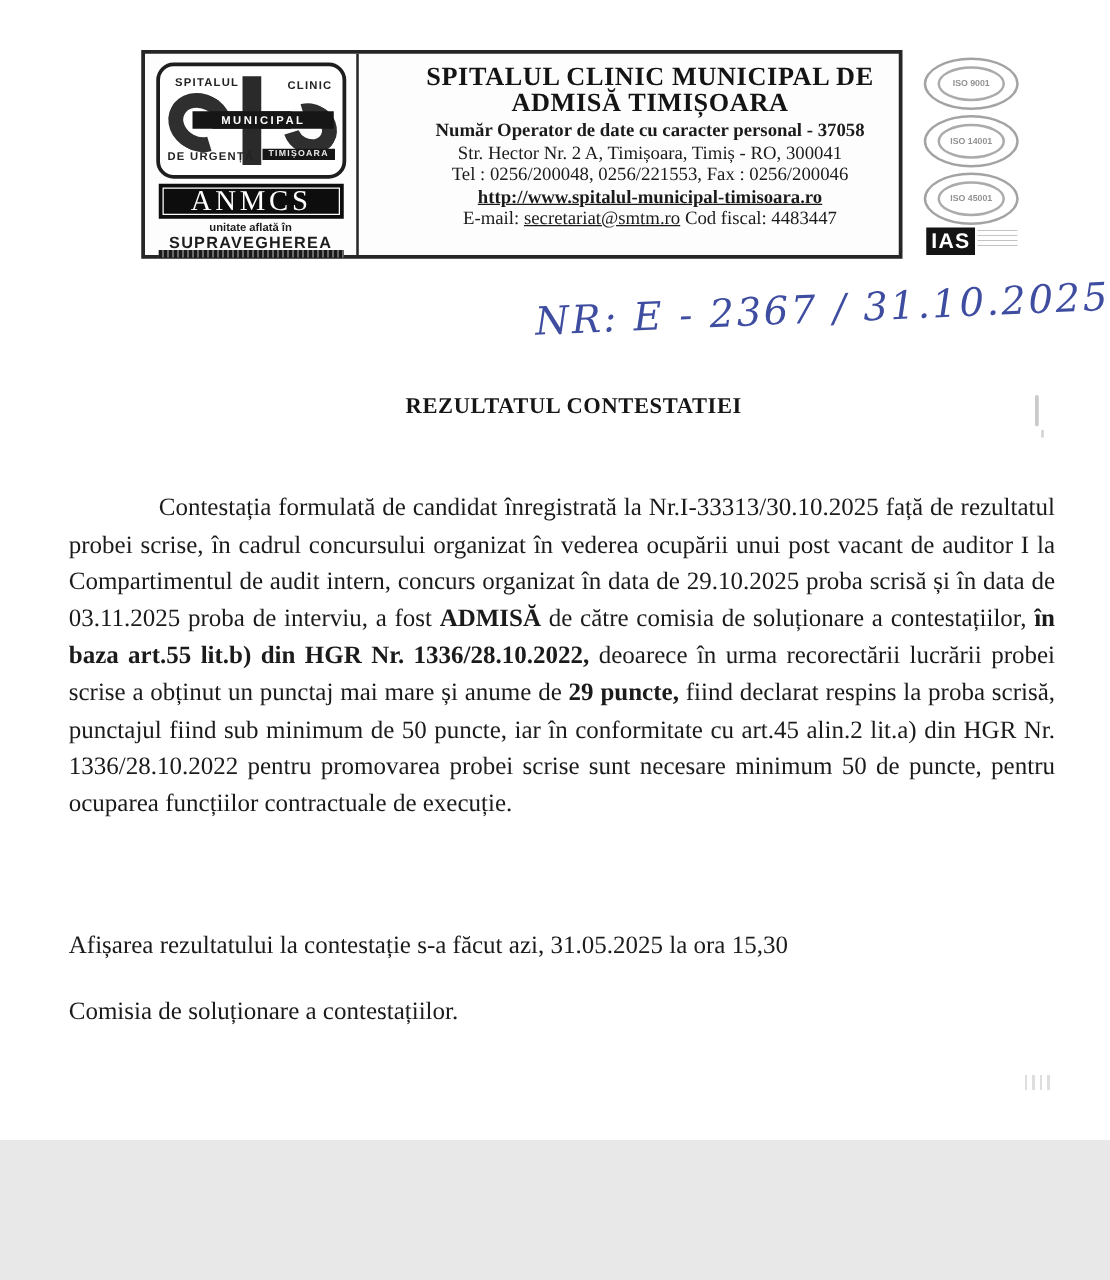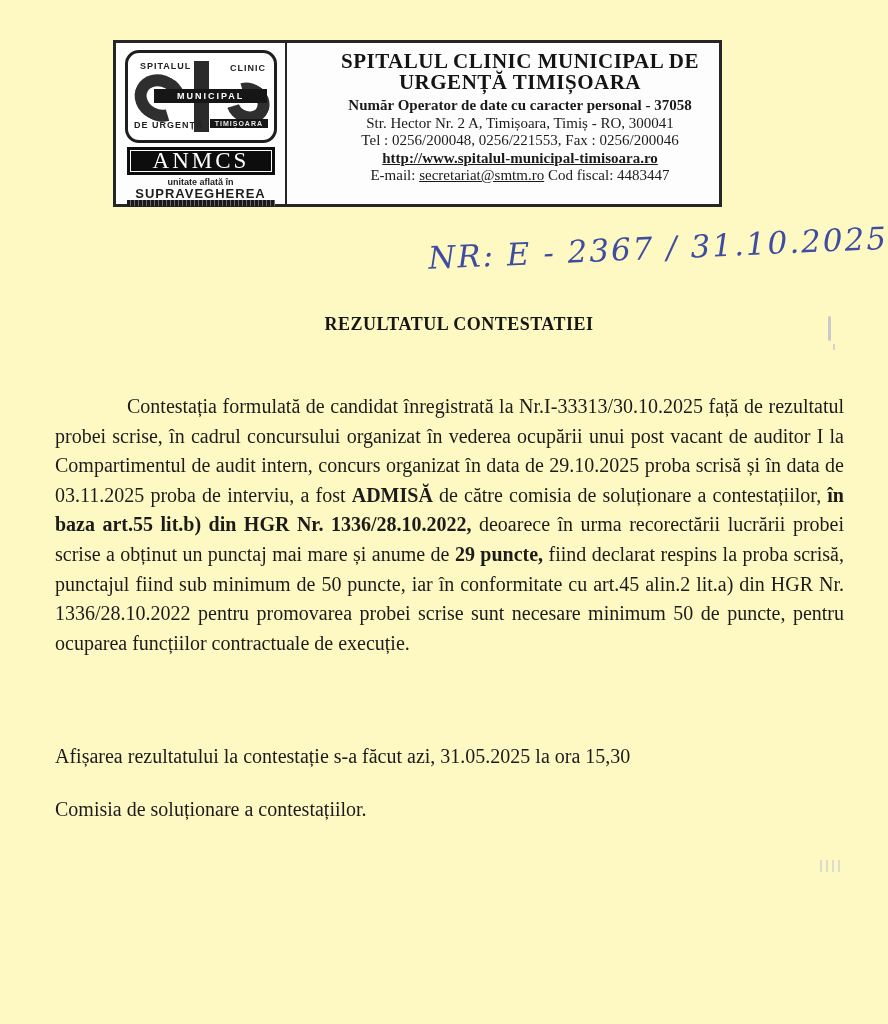--- a/index.html
+++ b/index.html
@@ -1,18 +1,18 @@
 <!DOCTYPE html>
 <html><head>
 <meta charset="utf-8">
 <style>
   * { margin:0; padding:0; box-sizing:border-box; }
   html,body { background:#e8e8e8; }
   .page {
-    position:relative; width:888px; height:1024px; background:#fef9c3;
+    position:relative; width:888px; height:912px; background:#ffffff;
     font-family:"Liberation Serif", serif; color:#1b1b1b; overflow:hidden;
     margin:0 auto;
   }
   
   .letterhead {
     position:absolute; left:113px; top:40px; width:609px; height:167px;
     border:3px solid #262626; background:#fdfdfd;
   }
   .lh-divider { position:absolute; left:169px; top:0; bottom:0; width:2px; background:#262626; }
   
@@ -121,30 +121,54 @@
         <div class="logo-word lw-band2">TIMIȘOARA</div>
       </div>
       <div class="anmcs">ANMCS</div>
       <div class="anmcs-sub1">unitate aflată în</div>
       <div class="anmcs-sub2">SUPRAVEGHEREA</div>
       <div class="anmcs-strip"></div>
     </div>
 
     <div class="lh-center">
       <div class="hosp-name">SPITALUL CLINIC  MUNICIPAL DE</div>
-      <div class="hosp-name">URGENȚĂ TIMIȘOARA</div>
+      <div class="hosp-name">ADMISĂ TIMIȘOARA</div>
       <div class="gap"></div>
       <div class="lh-line lh-bold">Număr Operator de date cu caracter personal - 37058</div>
       <div class="lh-line">Str. Hector Nr. 2 A, Timișoara, Timiș - RO, 300041</div>
       <div class="lh-line">Tel : 0256/200048, 0256/221553, Fax : 0256/200046</div>
       <div class="lh-line lh-bold lh-underline">http://www.spitalul-municipal-timisoara.ro</div>
       <div class="lh-line"><span>E-mail: </span><span class="lh-underline">secretariat@smtm.ro</span><span> Cod fiscal: 4483447</span></div>
     </div>
   </div>
 
+  <div class="badges">
+    <div class="badge b1">
+      <div class="outer"></div>
+      <div class="inner">
+          <span class="label">ISO 9001</span>
+        </div>
+    </div>
+    <div class="badge b2">
+      <div class="outer"></div>
+      <div class="inner">
+          <span class="label">ISO 14001</span>
+        </div>
+    </div>
+    <div class="badge b3">
+      <div class="outer"></div>
+      <div class="inner">
+          <span class="label">ISO 45001</span>
+        </div>
+    </div>
+    <div class="ias">
+      <span class="ias-box">IAS</span>
+      <span class="ias-text"></span>
+    </div>
+  </div>
 
   <div class="handwriting">NR: E - 2367 / 31.10.2025</div>
 
   <div class="doc-title">REZULTATUL CONTESTATIEI</div>
 
   <div class="doc-body"><span class="run">Contestația formulată de candidat înregistrată la Nr.I-33313/30.10.2025 față de rezultatul probei scrise, în cadrul concursului organizat în vederea ocupării unui post vacant de auditor I la Compartimentul de audit intern, concurs organizat în data de 29.10.2025 proba scrisă și în data de 03.11.2025 proba de interviu, a fost </span><span class="run bold">ADMISĂ</span><span class="run"> de către comisia de soluționare a contestațiilor, </span><span class="run bold">în baza art.55 lit.b) din HGR Nr. 1336/28.10.2022,</span><span class="run"> deoarece în urma recorectării lucrării probei scrise a obținut un punctaj mai mare și anume de </span><span class="run bold">29 puncte,</span><span class="run"> fiind declarat respins la proba scrisă, punctajul fiind sub minimum de 50 puncte, iar în conformitate cu art.45 alin.2 lit.a) din HGR Nr. 1336/28.10.2022 pentru promovarea probei scrise sunt necesare minimum 50 de puncte, pentru ocuparea funcțiilor contractuale de execuție.</span></div>
 
   <div class="posting-line">Afișarea rezultatului la contestație s-a făcut azi, 31.05.2025 la ora 15,30</div>
   <div class="committee-line">Comisia de soluționare a contestațiilor.</div>
 

